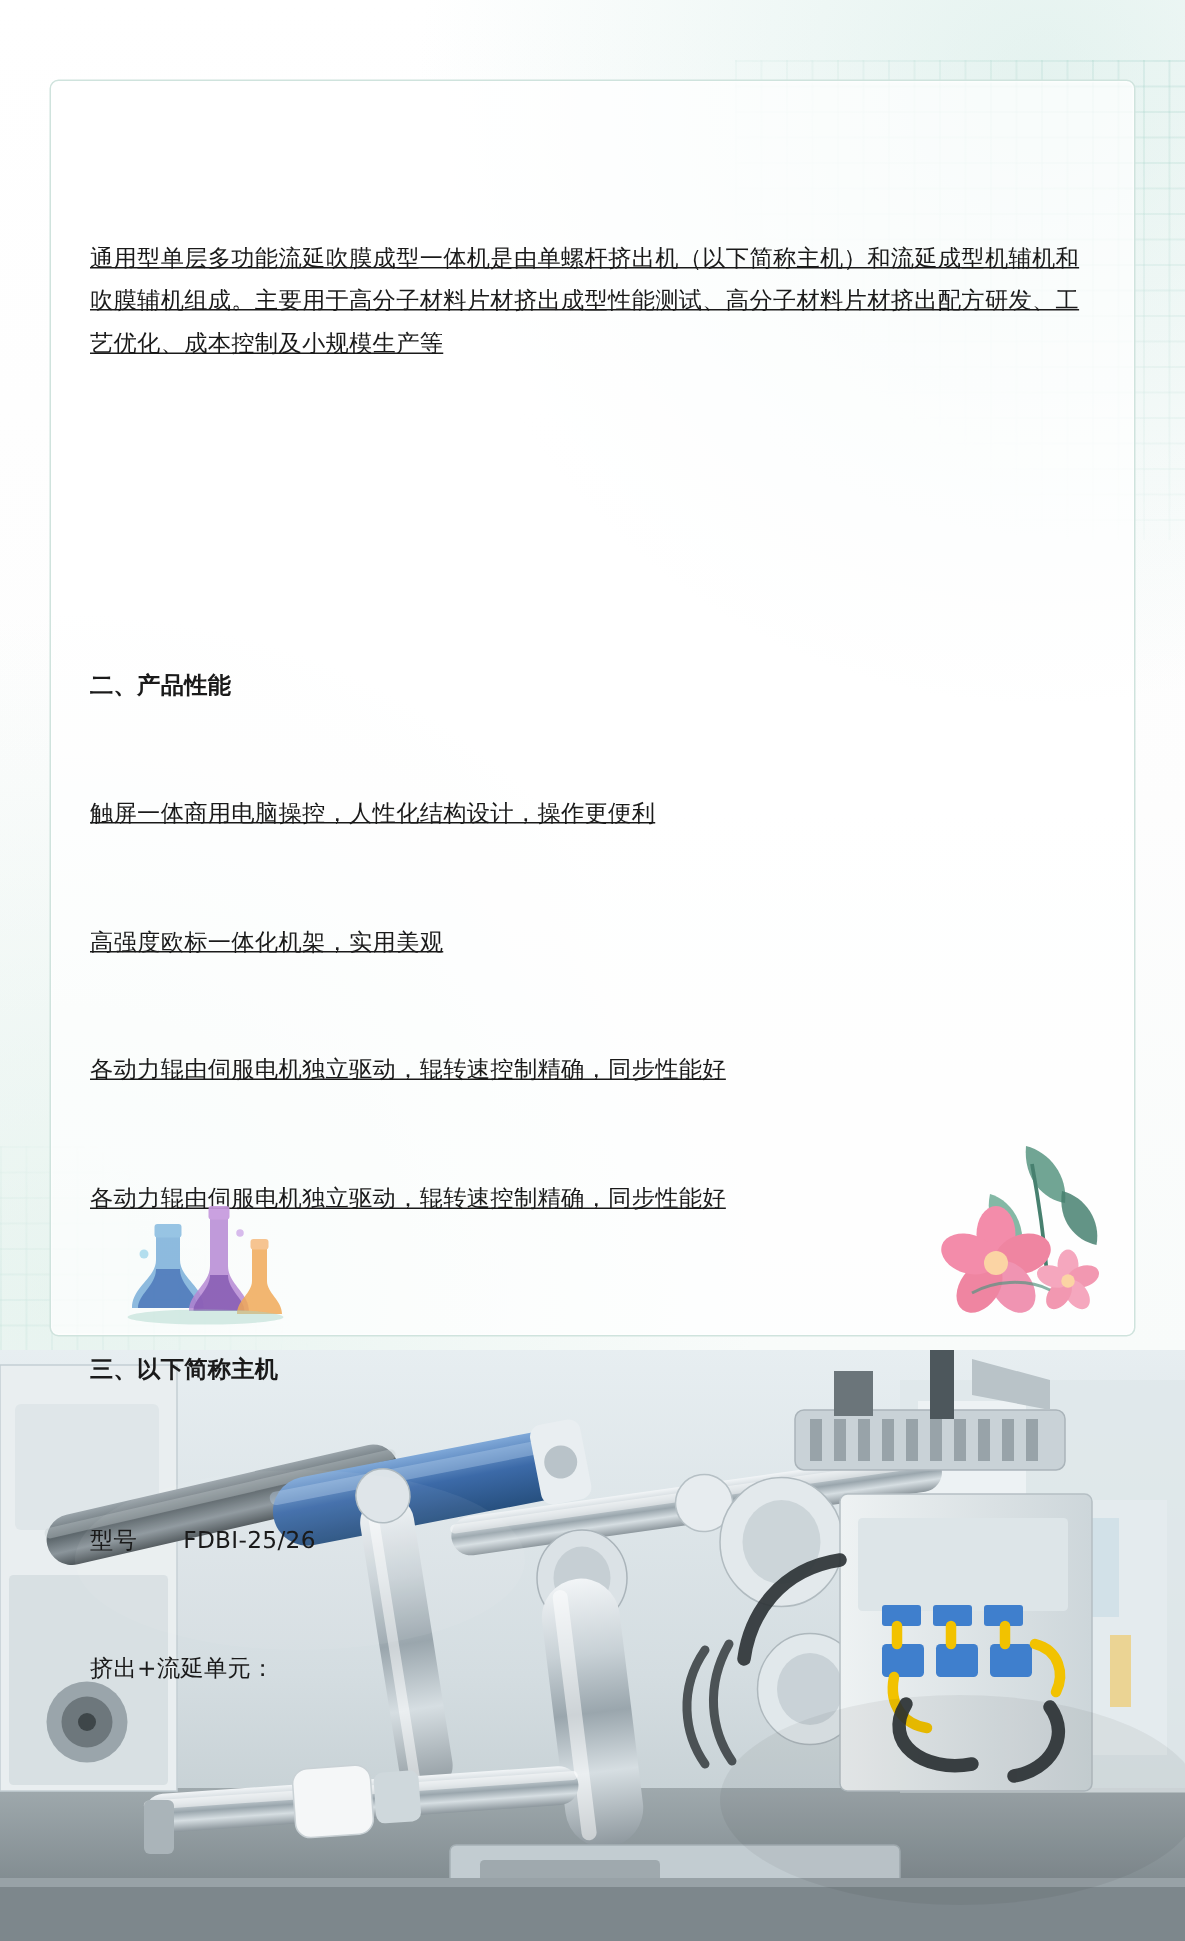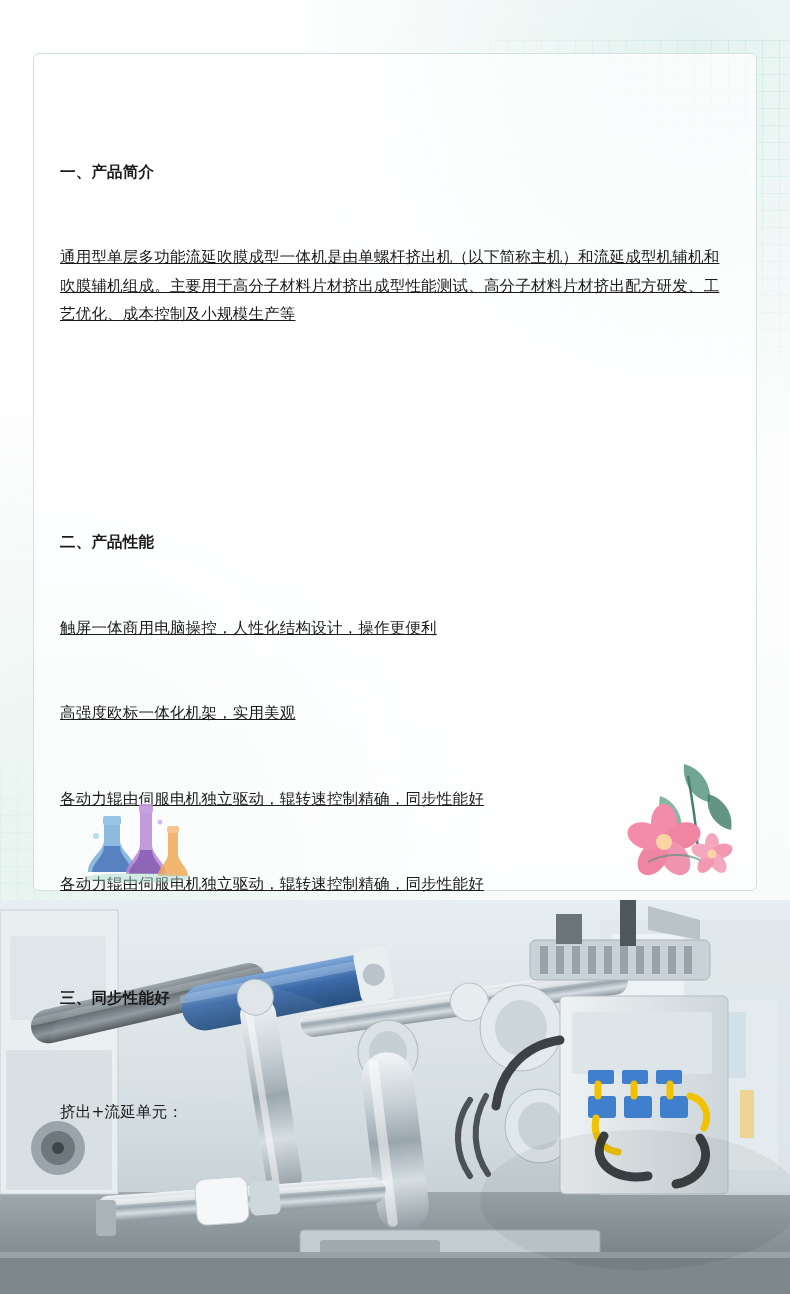--- a/index.html
+++ b/index.html
@@ -131,33 +131,33 @@
 
 <div class="page">
 
   <div class="bg-wash"></div>
   <div class="bg-grid"></div>
   <div class="bg-grid2"></div>
 
   <div class="text-card">
     <div class="doc-body">
 
-      <span class="sec-title">一、产品简介</span>
       <span class="para">通用型单层多功能流延吹膜成型一体机是由单螺杆挤出机（以下简称主机）和流延成型机辅机和吹膜辅机组成。主要用于高分子材料片材挤出成型性能测试、高分子材料片材挤出配方研发、工艺优化、成本控制及小规模生产等</span>
 
       <span class="blank-line"></span>
 
       <span class="sec-title">二、产品性能</span>
       <span class="para">触屏一体商用电脑操控，人性化结构设计，操作更便利</span>
       <span class="para">高强度欧标一体化机架，实用美观</span>
       <span class="para">各动力辊由伺服电机独立驱动，辊转速控制精确，同步性能好</span>
       <span class="para">各动力辊由伺服电机独立驱动，辊转速控制精确，同步性能好</span>
 
-      <span class="sec-title">三、同步性能好</span>
-
+      <span class="sec-title">三、以下简称主机</span>
+
+      <span class="spec-line">型号      FDBI-25/26</span>
       <span class="spec-line">挤出+流延单元：</span>
       
       
       
       
       
       
       
       
       

